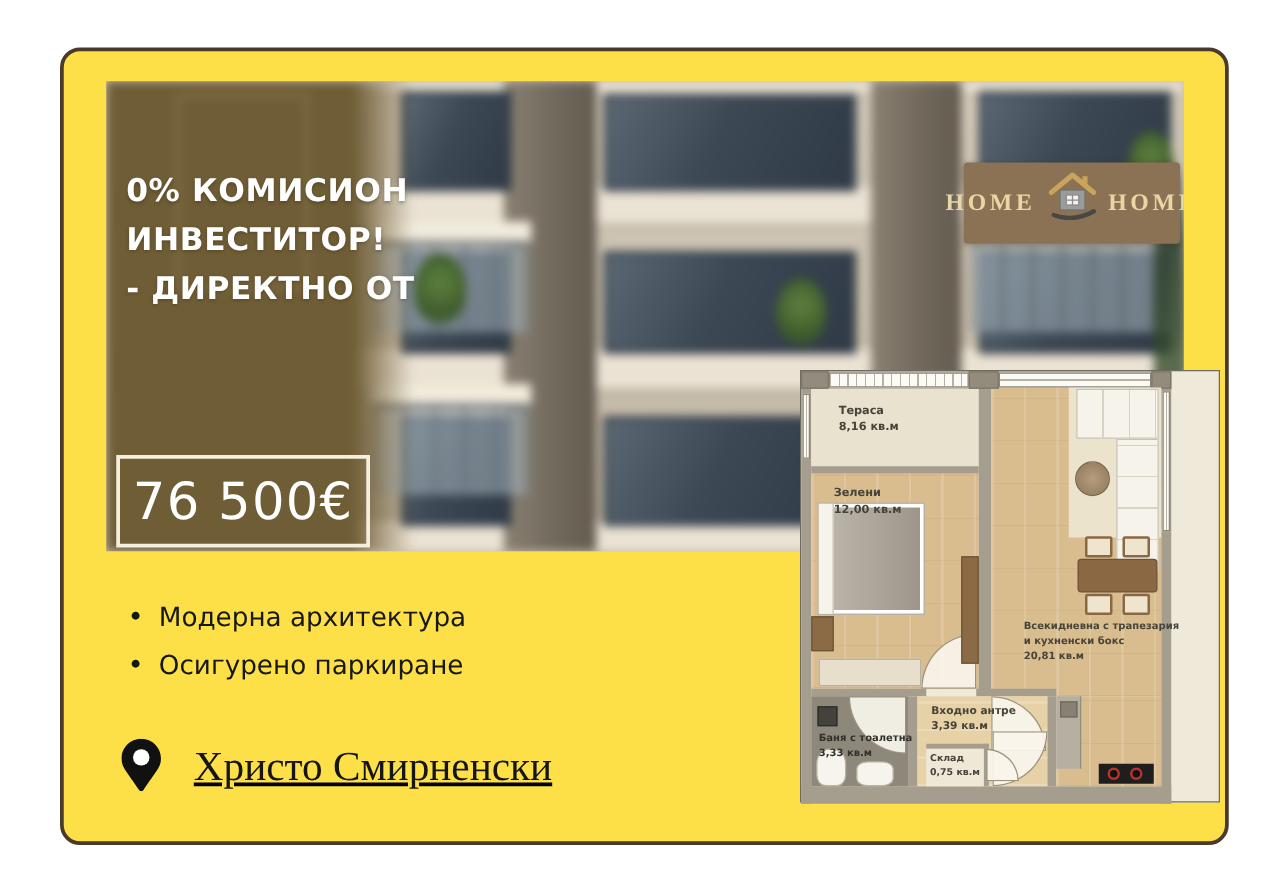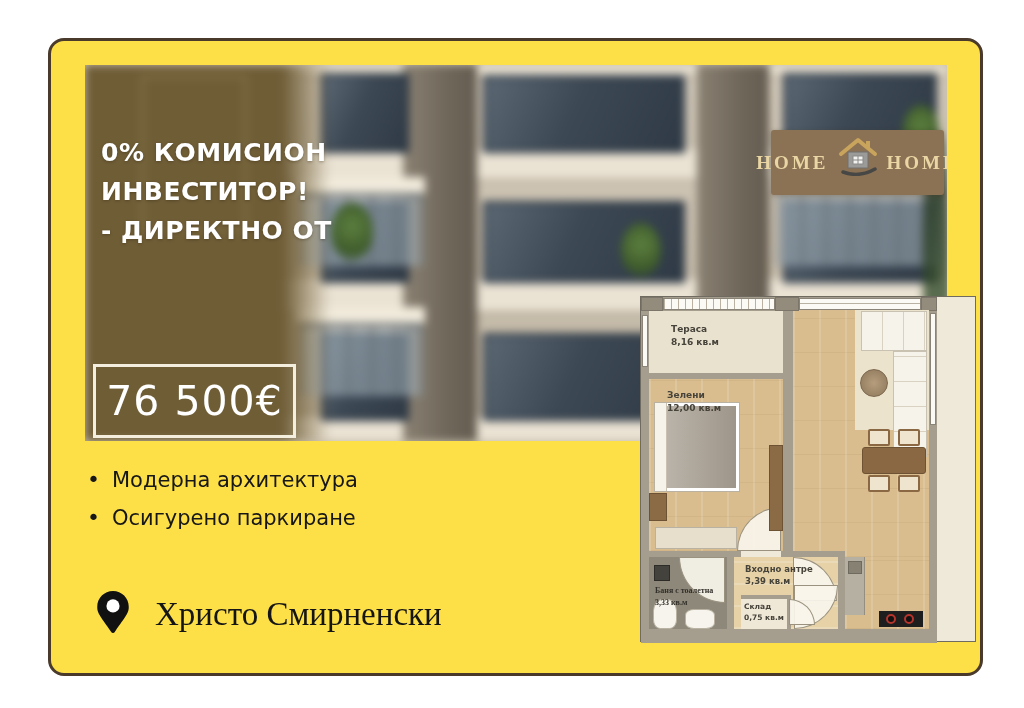--- a/index.html
+++ b/index.html
@@ -39,27 +39,27 @@
   .room{position:absolute;}
   .wood{background:#d9bd8e;background-image:repeating-linear-gradient(90deg,rgba(255,255,255,.14) 0 2px,transparent 2px 26px),repeating-linear-gradient(0deg,rgba(120,90,50,.08) 0 1px,transparent 1px 34px);}
   .woodlight{background:#e7d2a8;background-image:repeating-linear-gradient(0deg,rgba(255,255,255,.18) 0 2px,transparent 2px 22px);}
   .rlabel{position:absolute;color:#46433a;font-weight:bold;line-height:1.45;white-space:nowrap;}
   .arc{position:absolute;background:rgba(248,245,236,.92);border:1px solid #9a927f;box-sizing:border-box;}
   .furn{position:absolute;box-sizing:border-box;}
   .burner{position:absolute;width:10px;height:10px;border-radius:50%;background:#111;border:2px solid #b5342c;box-sizing:border-box;}
 
   
   .features{position:absolute;left:36px;top:426px;width:610px;display:flex;}
-  .features ul{list-style:none;margin:0;padding:0;}
+  .features ul{list-style:none;margin:15px;padding:0;}
   .features li{font-size:21px;color:#171717;margin-bottom:13px;white-space:nowrap;}
   .features li::before{content:"•";margin-right:12px;font-size:22px;}
   .col1{width:280px;}
 
   
-  .location{position:absolute;left:46px;top:550px;display:flex;align-items:center;gap:26px;}
+  .location{position:absolute;left:46px;top:550px;display:flex;align-items:center;gap:26px;text-decoration:underline;}
   .locname{font-family:"Liberation Serif",serif;font-size:33px;color:#151515;}
 </style>
 </head>
 <body>
 
 <div class="card">
 
   <div class="photo">
     <div class="blurwrap">
       <div class="facade">
@@ -198,21 +198,26 @@
     <div class="furn" style="left:44px;top:312px;width:30px;height:20px;background:#f6f4ec;border:1px solid #b9b2a2;border-radius:30%;"></div>
 
     <div class="rlabel" style="left:30px;top:26px;font-size:9px;">
       <div>Тераса</div>
       <div style="font-weight:bold;">8,16 кв.м</div>
     </div>
     <div class="rlabel" style="left:26px;top:92px;font-size:9px;">
       <div>Зелени</div>
       <div>12,00 кв.м</div>
     </div>
-    <div class="rlabel" style="left:14px;top:288px;font-size:8px;color:#32302a;font-family:Liberation Serif, serif;">
+    <div class="rlabel" style="left:178px;top:198px;font-size:8px;line-height:1.5;">
+      <div>Всекидневна с трапезария</div>
+      <div>и кухненски бокс</div>
+      <div>20,81 кв.м</div>
+    </div>
+    <div class="rlabel" style="left:14px;top:288px;font-size:8px;color:#32302a;">
       <div>Баня с тоалетна</div>
       <div>3,33 кв.м</div>
     </div>
     <div class="rlabel" style="left:104px;top:266px;font-size:8.5px;">
       <div>Входно антре</div>
       <div>3,39 кв.м</div>
     </div>
     <div class="rlabel" style="left:103px;top:305px;font-size:7.5px;">
       <div>Склад</div>
       <div>0,75 кв.м</div>

